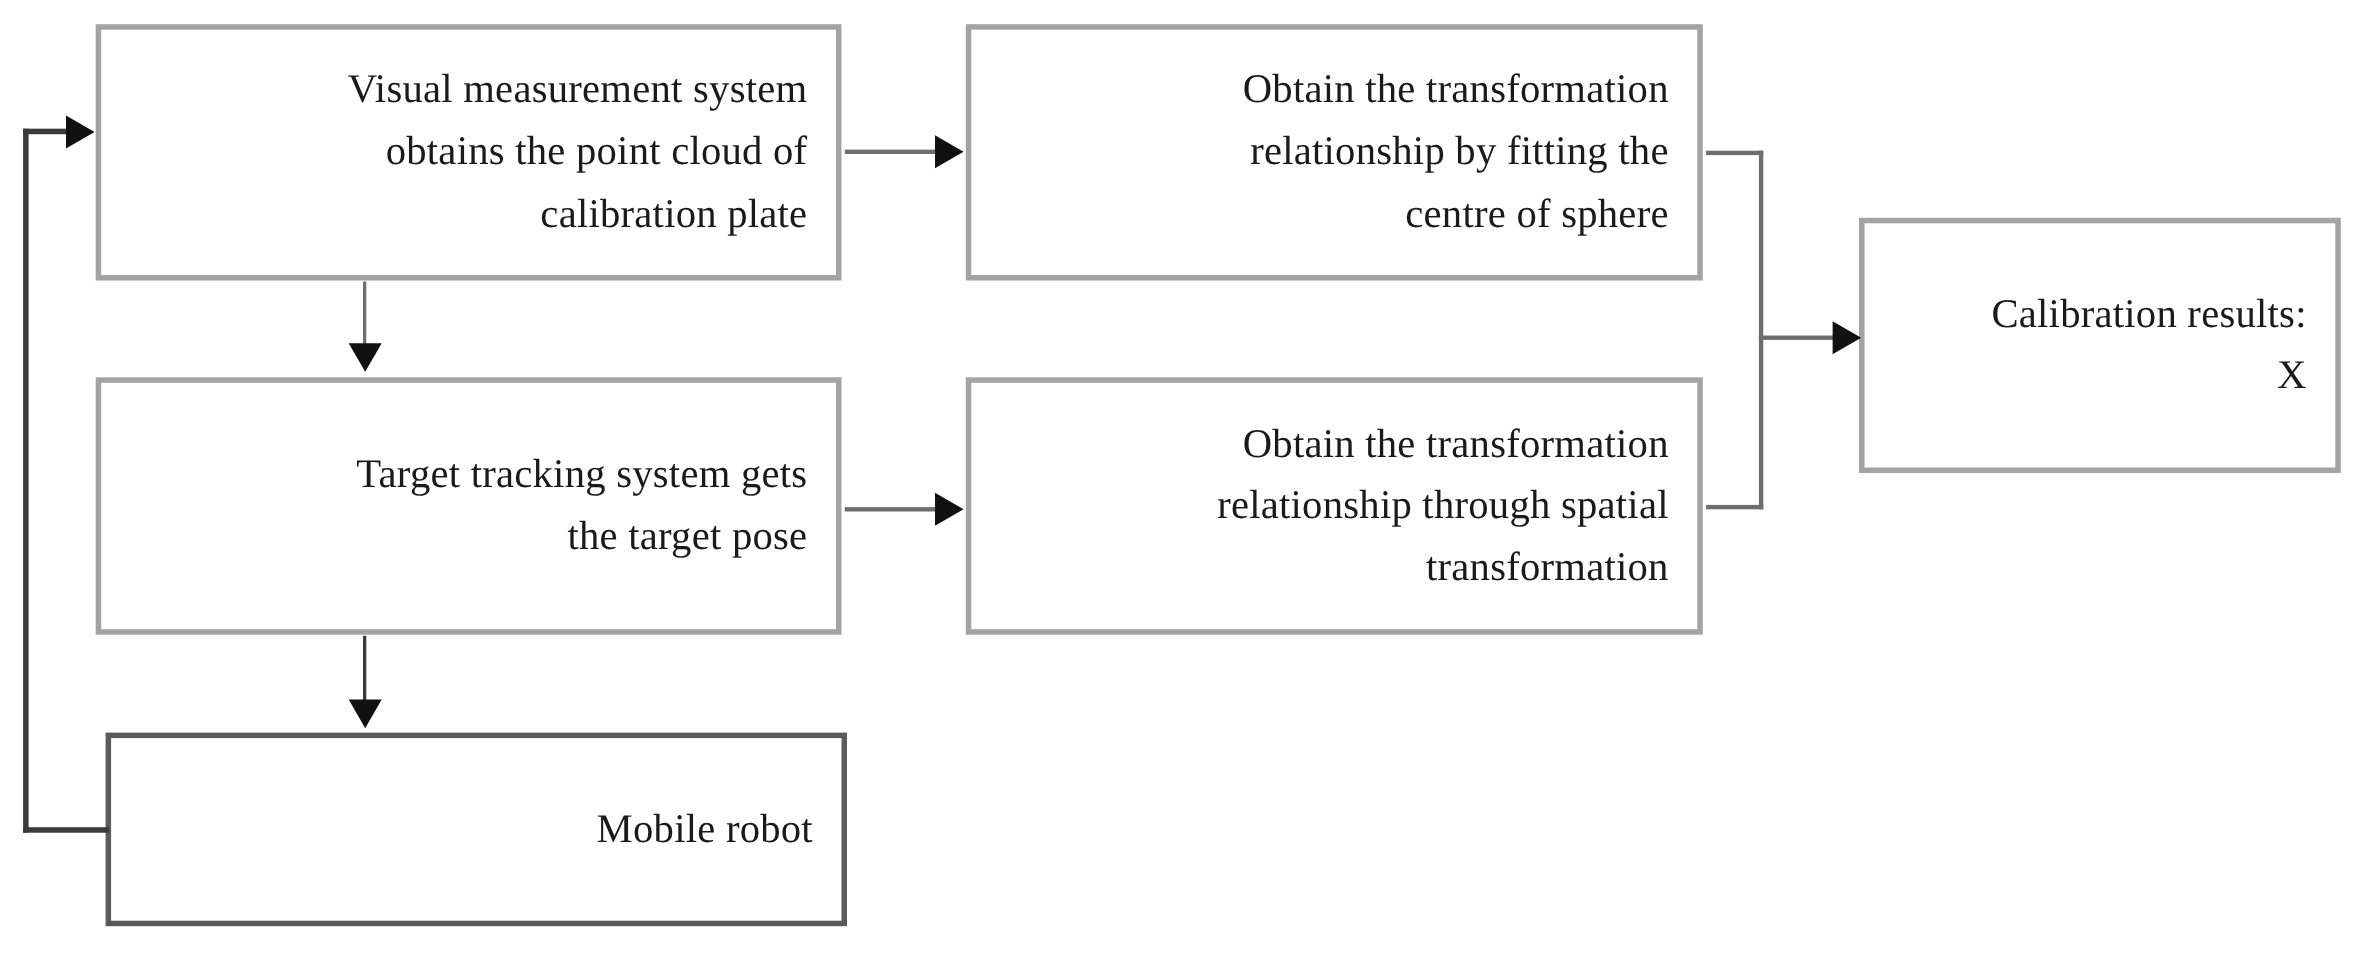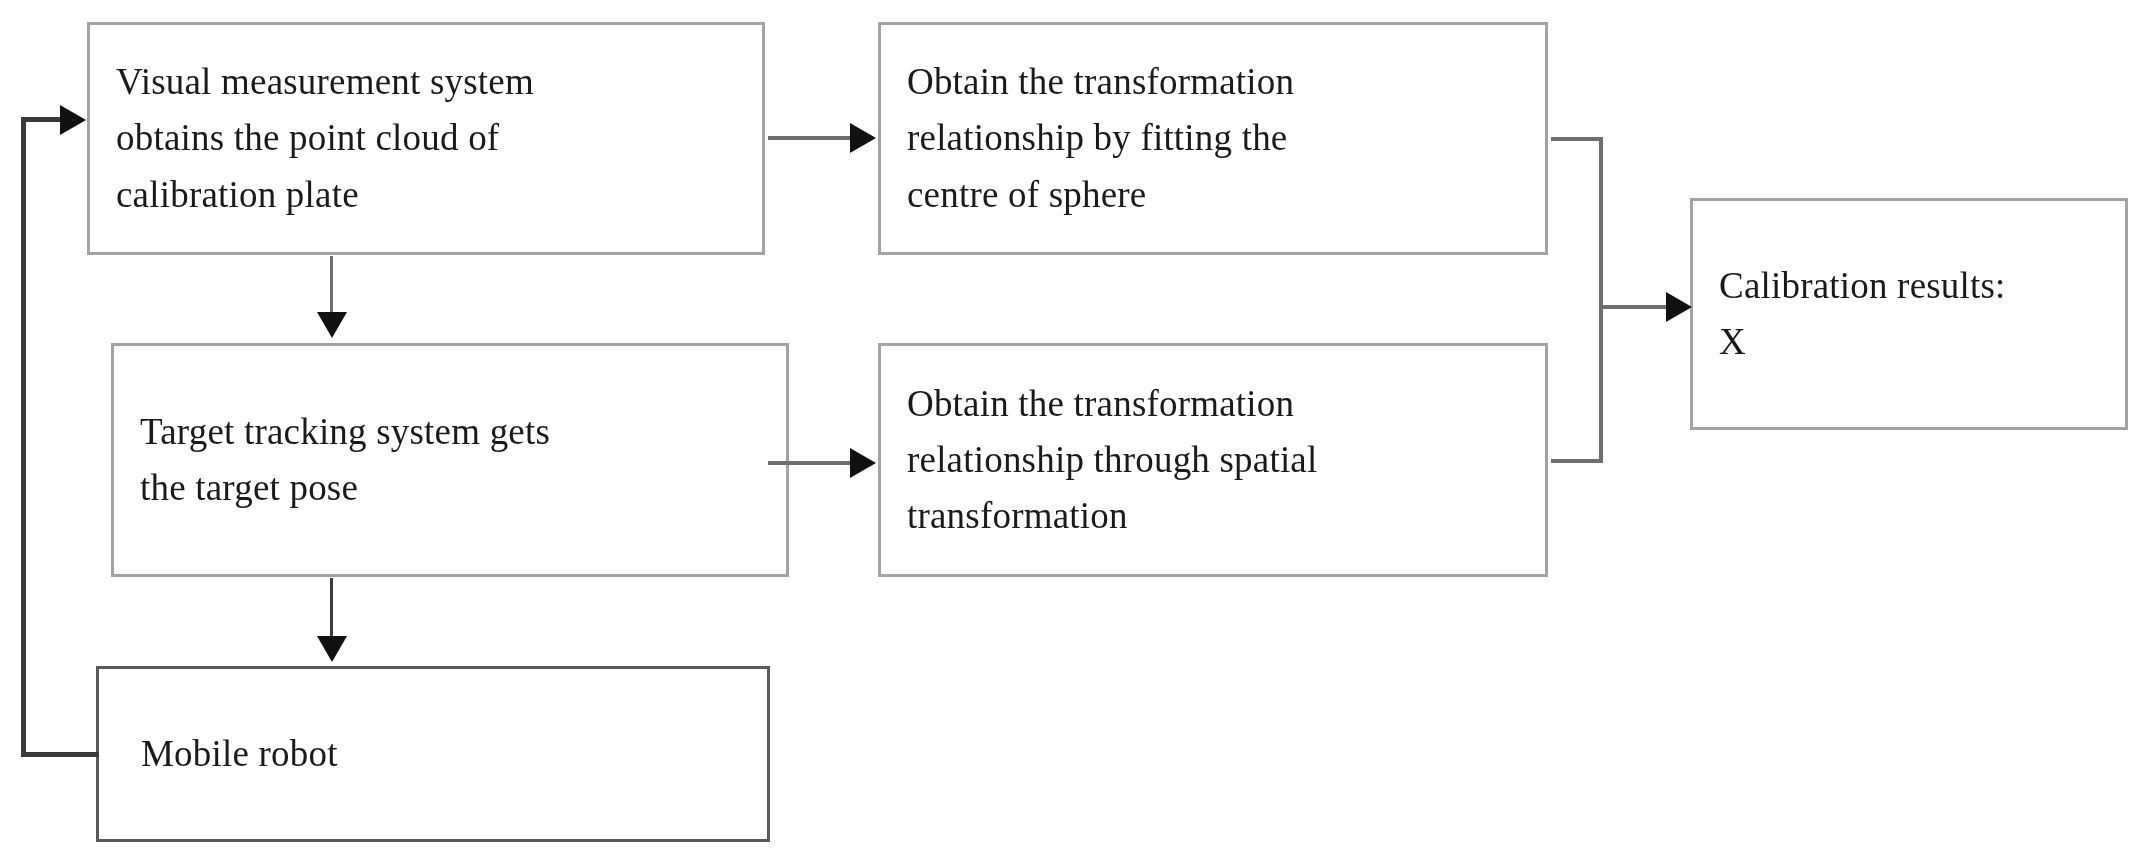--- a/index.html
+++ b/index.html
@@ -12,26 +12,26 @@
     position: relative;
     width: 2148px;
     height: 866px;
     background: #ffffff;
     overflow: hidden;
     font-family: "Liberation Serif", "DejaVu Serif", serif;
   }
   .node {
     position: absolute;
     box-sizing: border-box;
-    border: 3px solid #a3a3a3;
+    border: 5px solid #a3a3a3;
     background: #ffffff;
     display: flex;
     align-items: center;
     justify-content: center;
-    text-align: left;
+    text-align: right;
     color: #1a1a1a;
     line-height: 1.52;
     letter-spacing: 0.2px;
   }
   .node .label {
     display: block;
     padding: 0 26px;
     width: 100%;
     font-size: 37px;
     white-space: pre-line;
@@ -70,21 +70,21 @@
 obtains the point cloud of
 calibration plate</span>
   </div>
 
   <div class="node" id="node-fit-sphere-centre" style="left:878px; top:22px; width:670px; height:233px;">
     <span class="label">Obtain the transformation
 relationship by fitting the
 centre of sphere</span>
   </div>
 
-  <div class="node" id="node-target-tracking" style="left:87px; top:343px; width:678px; height:234px;margin-left:24px;">
+  <div class="node" id="node-target-tracking" style="left:87px; top:343px; width:678px; height:234px;">
     <span class="label">Target tracking system gets
 the target pose</span>
   </div>
 
   <div class="node" id="node-spatial-transformation" style="left:878px; top:343px; width:670px; height:234px;">
     <span class="label">Obtain the transformation
 relationship through spatial
 transformation</span>
   </div>
 

